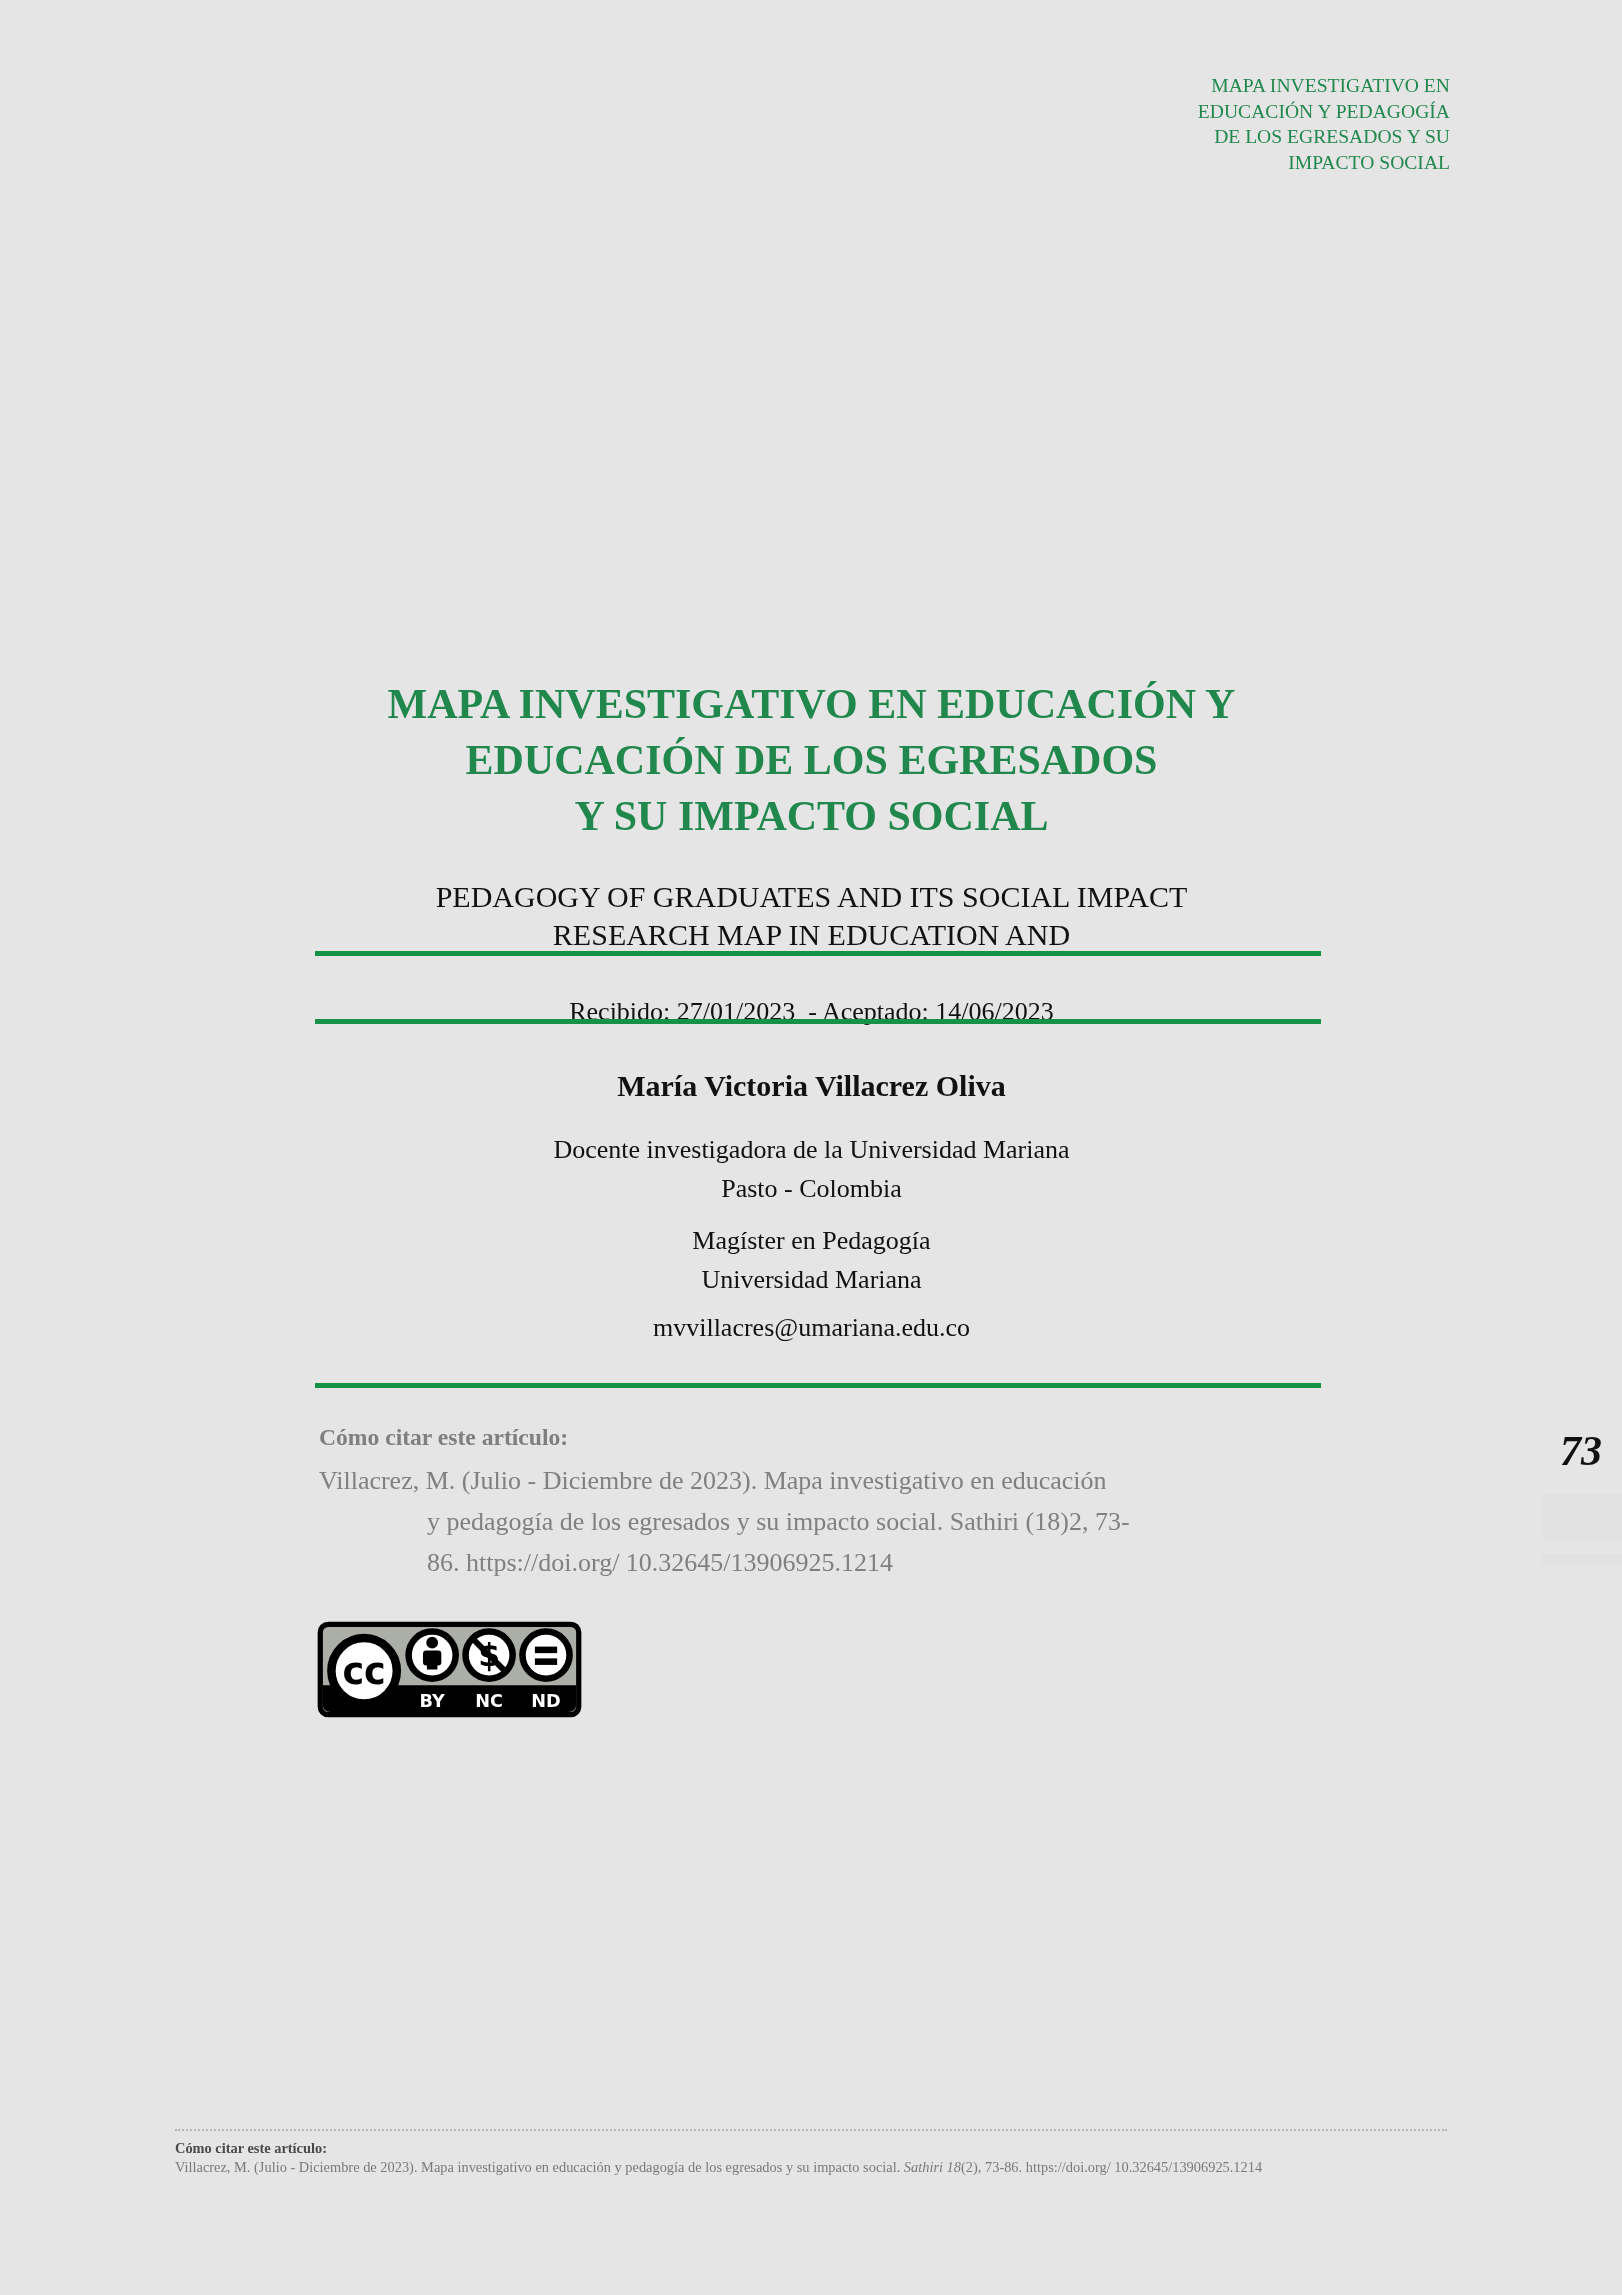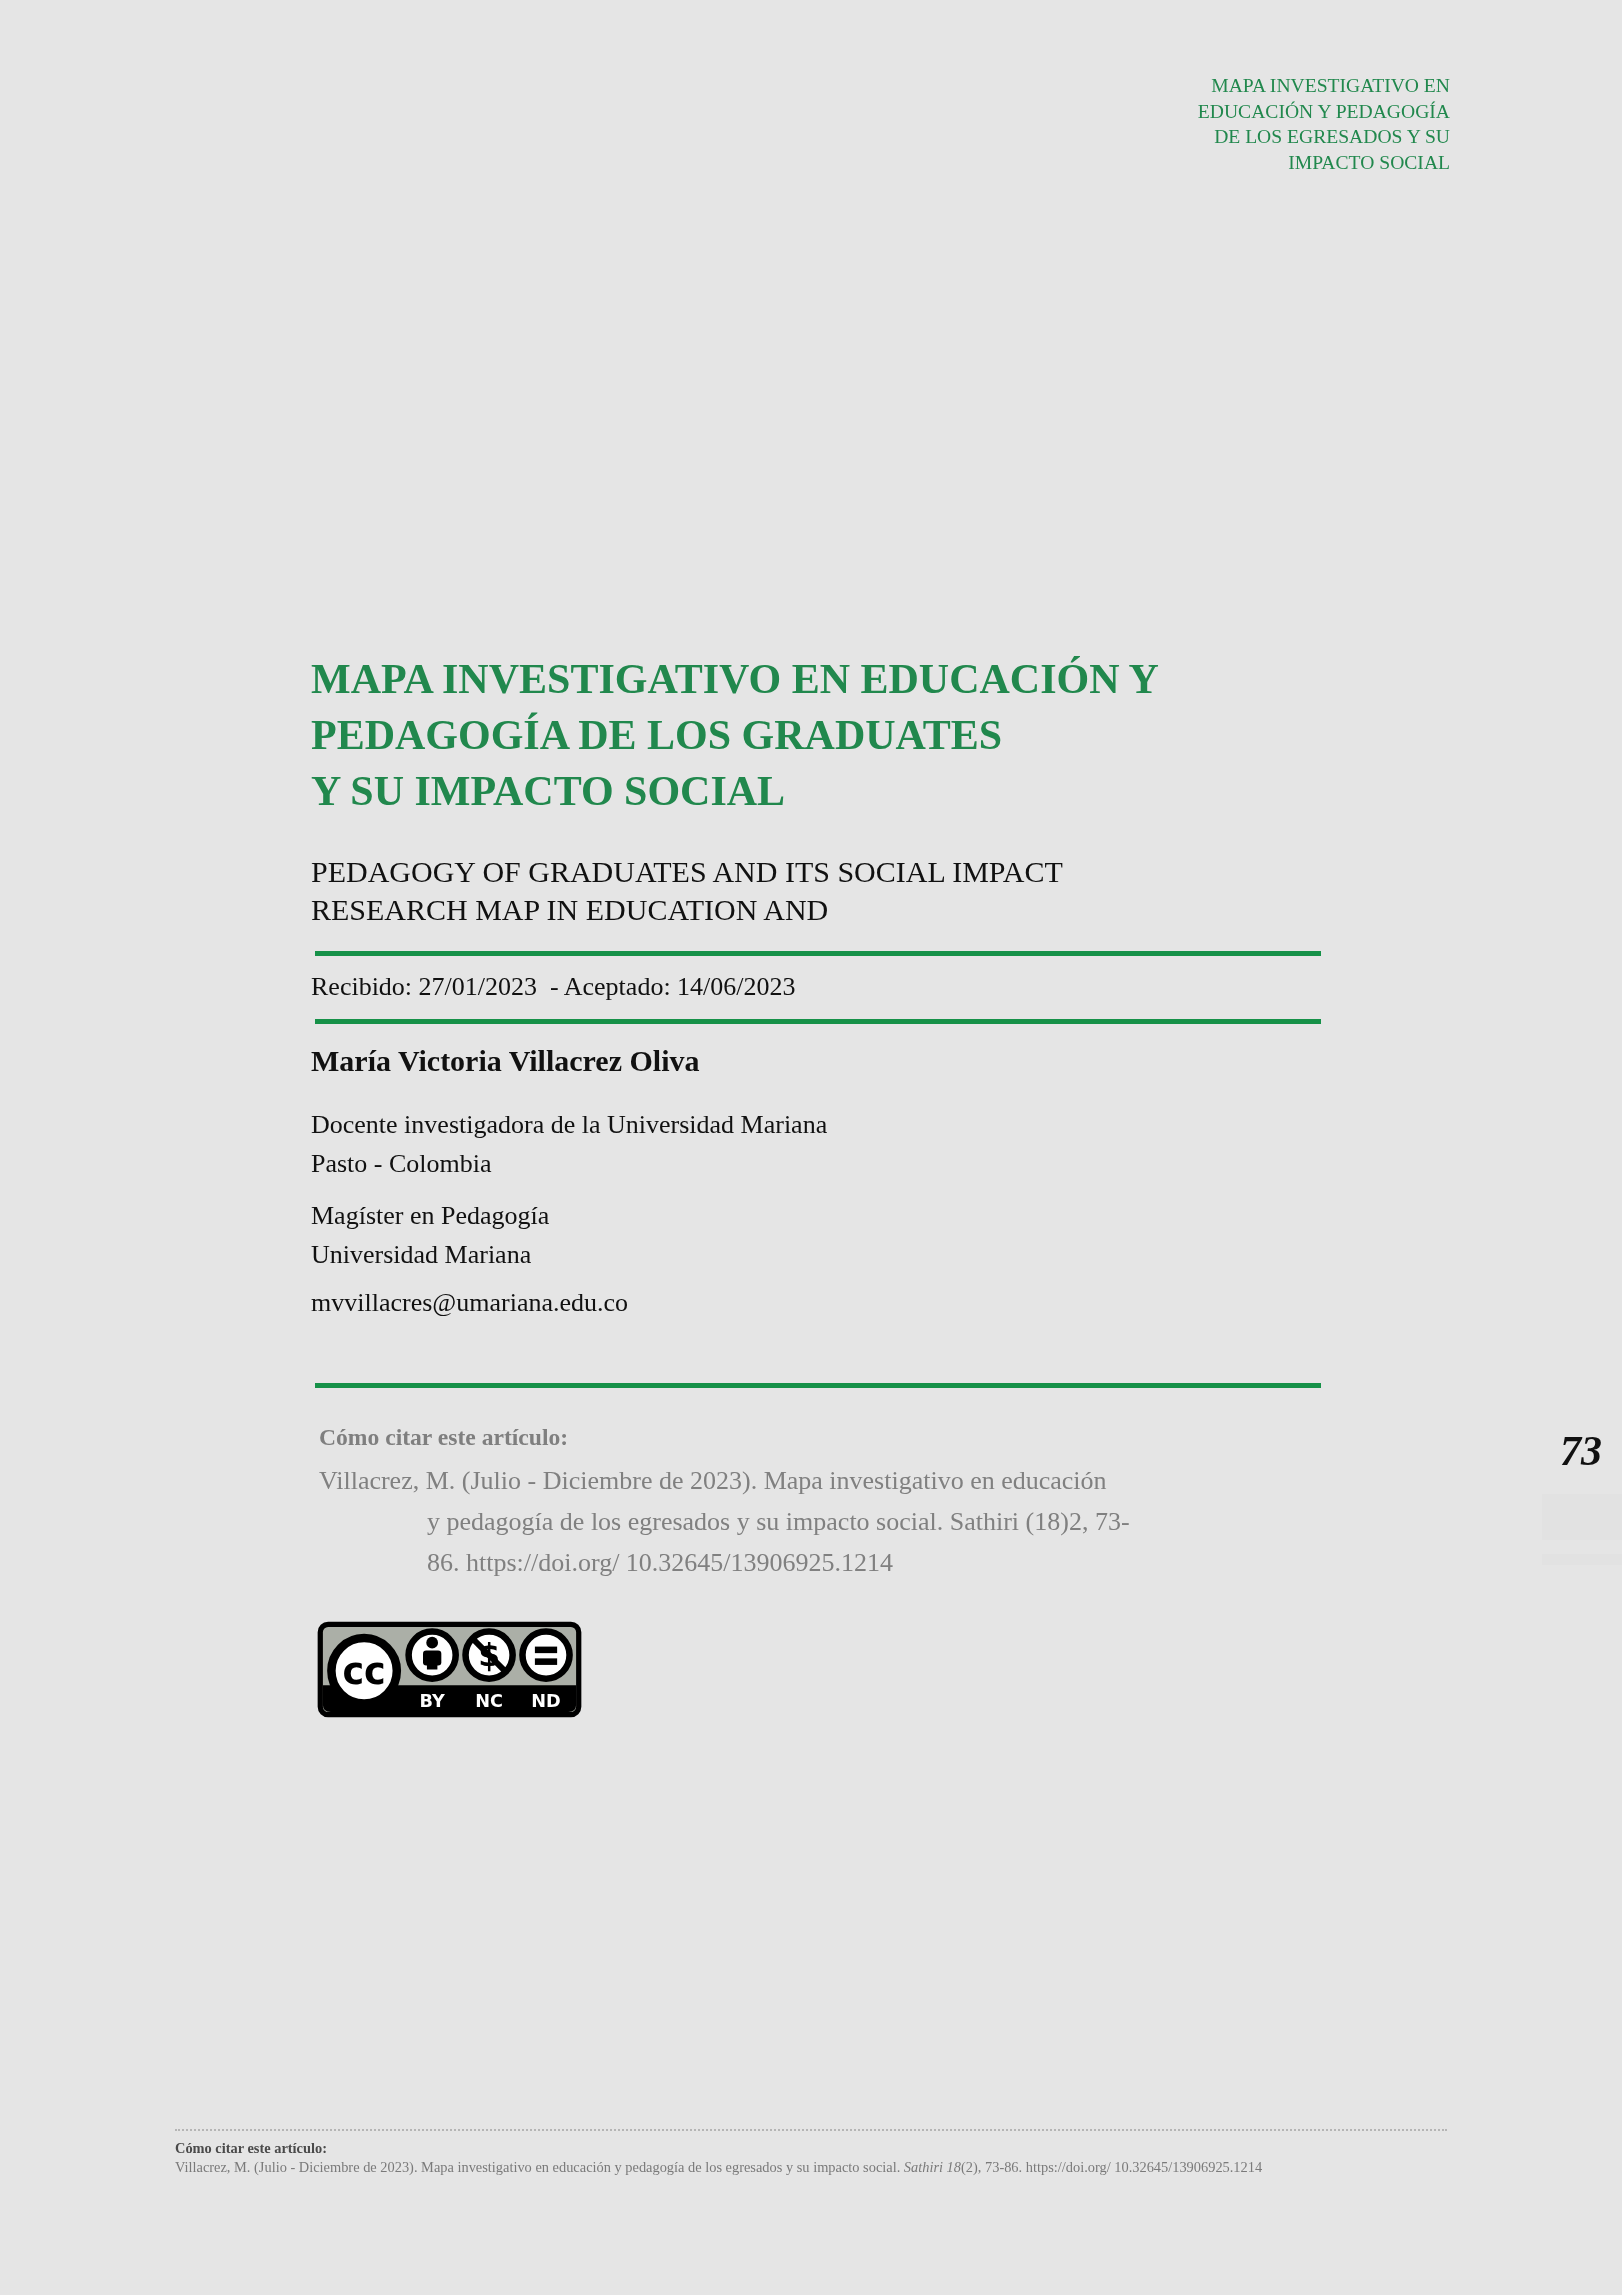--- a/index.html
+++ b/index.html
@@ -6,21 +6,21 @@
   .page {
     position: relative;
     width: 1623px;
     height: 2295px;
     background: #e5e5e5;
     font-family: "Liberation Serif", "DejaVu Serif", serif;
     overflow: hidden;
   }
   .abs { position: absolute; text-align: right; }
   .pre { white-space: pre; }
-  .center { text-align: left; }
+  .center { text-align: center; margin-top: 25px; }
 
   
   .running-header {
     top: 73px;
     right: 173px;
     text-align: right;
     font-size: 19.6px;
     line-height: 25.5px;
     color: #21884d;
   }
@@ -166,21 +166,21 @@
 
   <div class="abs running-header">
     <div>MAPA INVESTIGATIVO EN</div>
     <div>EDUCACIÓN Y PEDAGOGÍA</div>
     <div>DE LOS EGRESADOS Y SU</div>
     <div>IMPACTO SOCIAL</div>
   </div>
 
   <div class="abs main-title center">
     <div class="t-line">MAPA INVESTIGATIVO EN EDUCACIÓN Y</div>
-    <div class="t-line">PEDAGOGÍA DE LOS GRADUATES</div>
+    <div class="t-line">EDUCACIÓN DE LOS EGRESADOS</div>
     <div class="t-line">Y SU IMPACTO SOCIAL</div>
   </div>
 
   <div class="abs subtitle center">
     <div class="t-line">PEDAGOGY OF GRADUATES AND ITS SOCIAL IMPACT</div>
     <div class="t-line">RESEARCH MAP IN EDUCATION AND</div>
   </div>
 
   <div class="abs rule rule1"></div>
   <div class="abs dates center pre">Recibido: 27/01/2023  - Aceptado: 14/06/2023</div>

